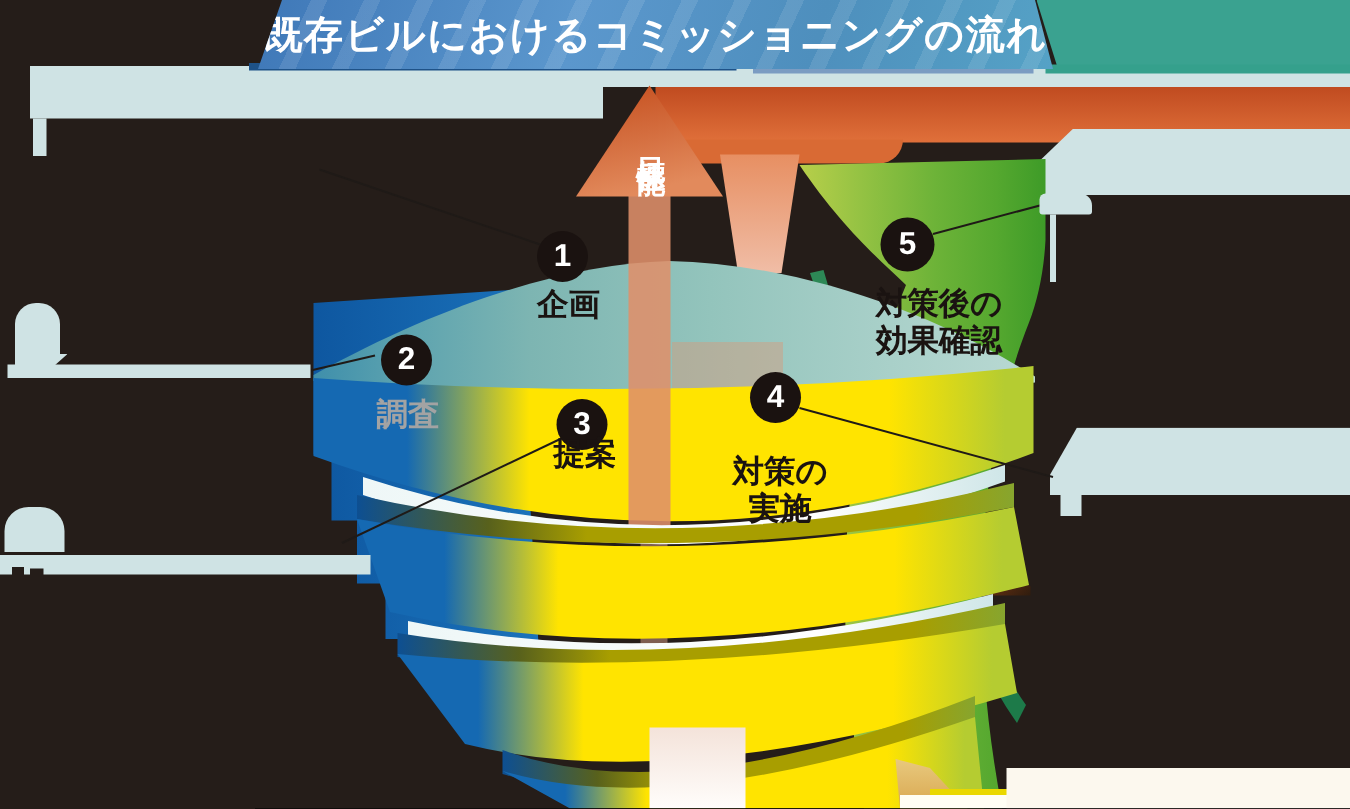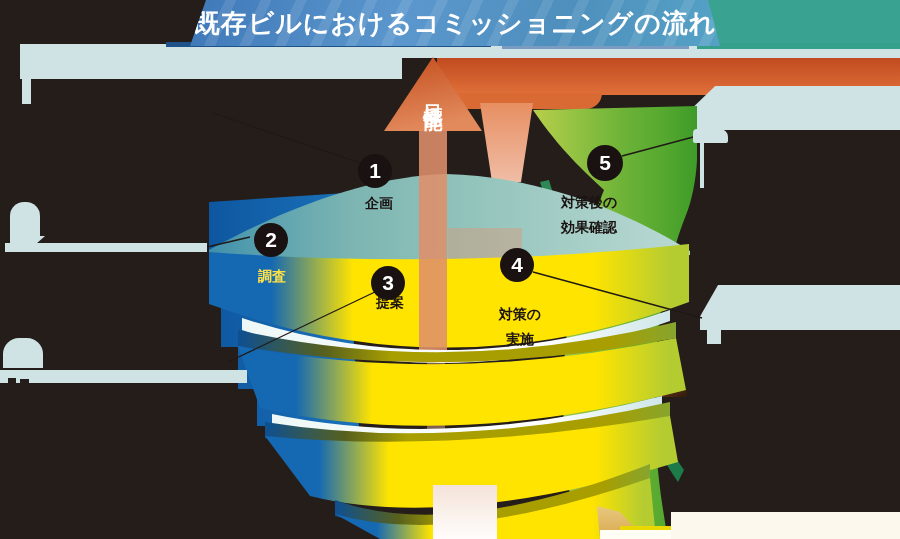--- a/index.html
+++ b/index.html
@@ -1,21 +1,21 @@
 <!DOCTYPE html>
 <html><head>
 <meta charset="utf-8">
 <style>
   html,body{margin:0;padding:0;background:#000;}
   #stage{
     position:relative;width:900px;height:539px;overflow:hidden;
     background:#251d19;
     font-family:"Liberation Sans","DejaVu Sans",sans-serif;
   }
-  .abs{position:absolute;margin-left:18px;}
+  .abs{position:absolute;}
   
   .frag{position:absolute;background:#cfe3e4;}
   #teal-block{background:#3aa290;clip-path:polygon(0 0,100% 0,100% 100%,14px 100%);}
   #strip-darkblue{background:#1e5288;}
   #strip-slate{background:#7b9cc2;}
   #strip-teal{background:#35a08c;}
   #orange-band{background:linear-gradient(#c04b20,#e0703a);}
   #orange-bulge{background:#d96a34;border-radius:0 0 40px 18px;}
   
   #banner{
@@ -36,25 +36,25 @@
   
   .front{z-index:3;}
   .speck{position:absolute;background:#251d19;}
   
   .step-circle{
     position:absolute;z-index:4;width:34px;height:34px;border-radius:50%;
     background:#1a1210;color:#fff;font-weight:bold;font-size:21px;
     display:flex;align-items:center;justify-content:center;
   }
   .step-label{
-    position:absolute;z-index:4;color:#1a1311;font-weight:bold;font-size:14px;
+    position:absolute;z-index:4;color:#1a1311;font-weight:bold;font-size:21px;
     line-height:25px;white-space:pre-line;text-align:center;
   }
-  .step-label.light{color:#fde047;}
-  .step-label.left{text-align:left;}
+  .step-label.light{color:#a3a3a3;}
+  .step-label.left{text-align:center;}
   #target-label{
     position:absolute;z-index:4;left:420px;top:90px;width:26px;height:110px;
     writing-mode:vertical-rl;text-orientation:upright;
     color:#fff;font-weight:bold;font-size:19px;letter-spacing:2px;line-height:26px;
   }
 </style>
 </head>
 <body>
 
 <div id="stage">

